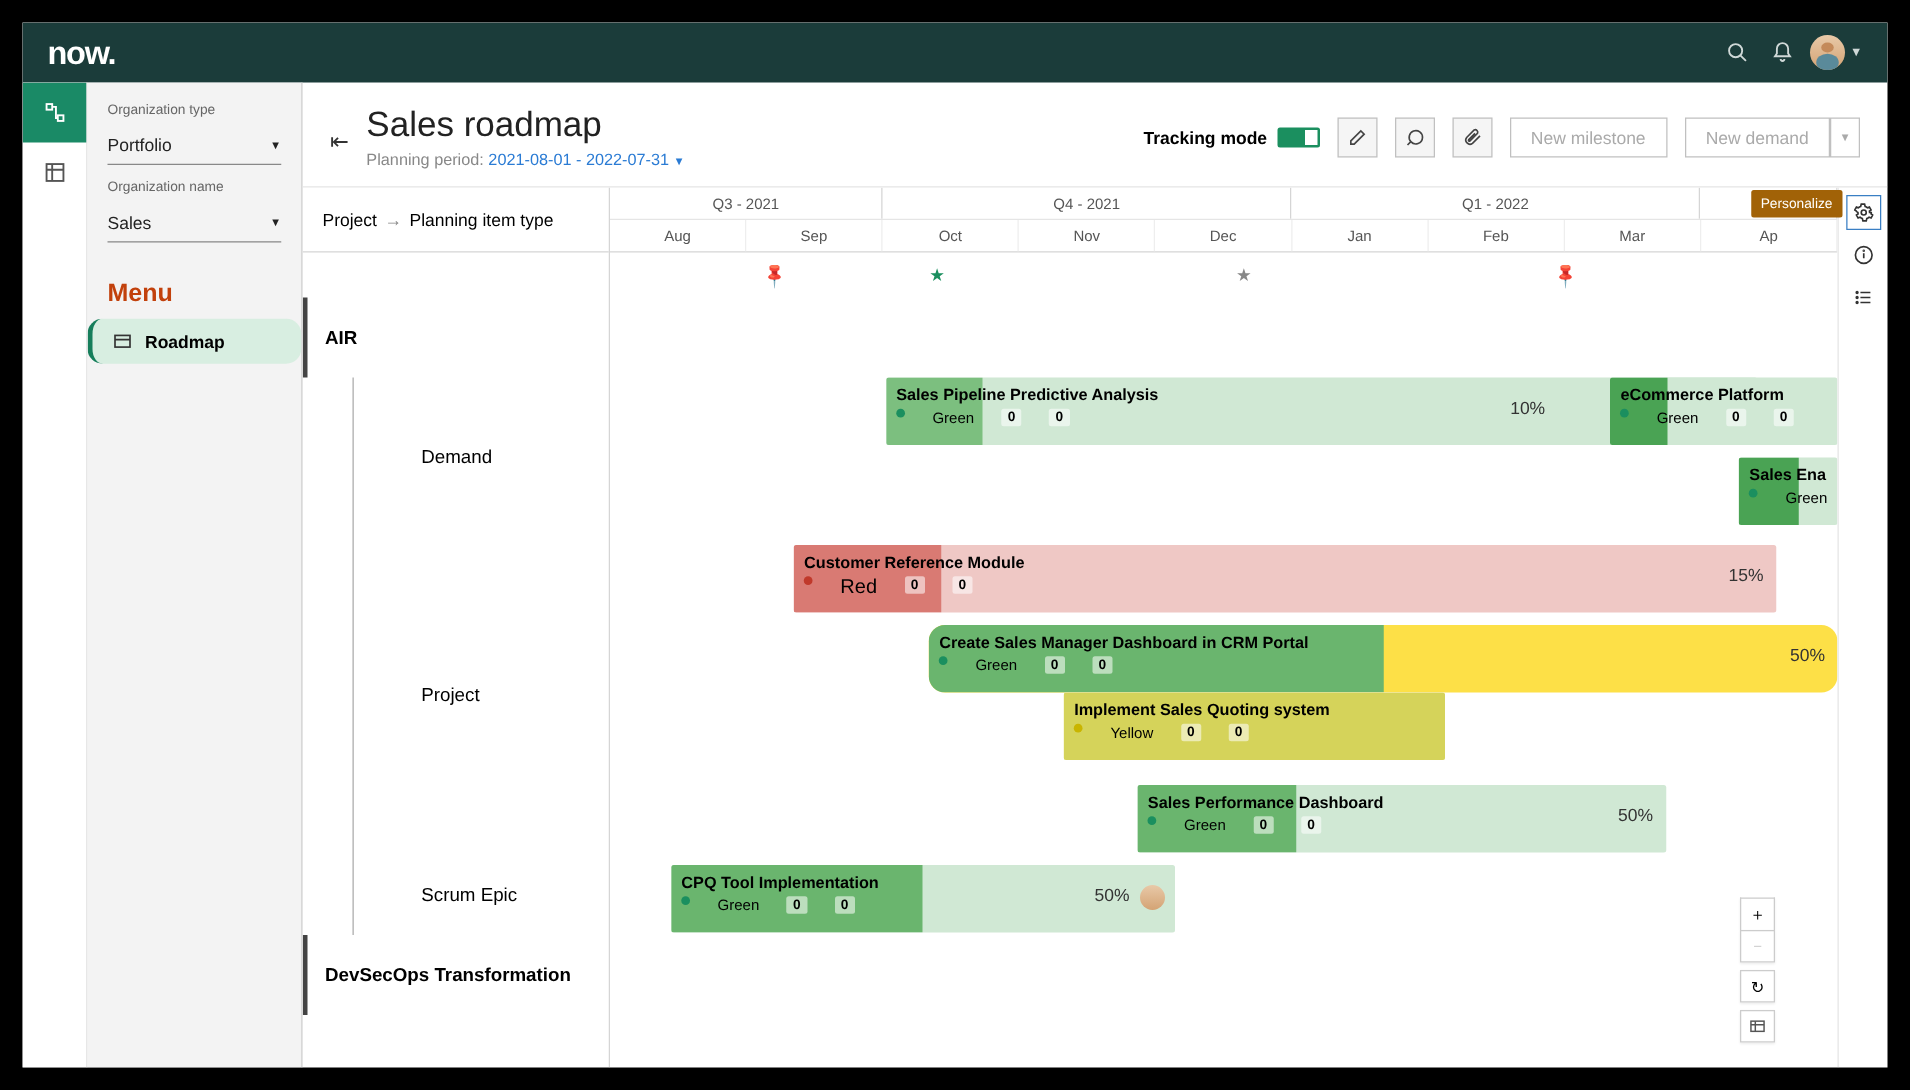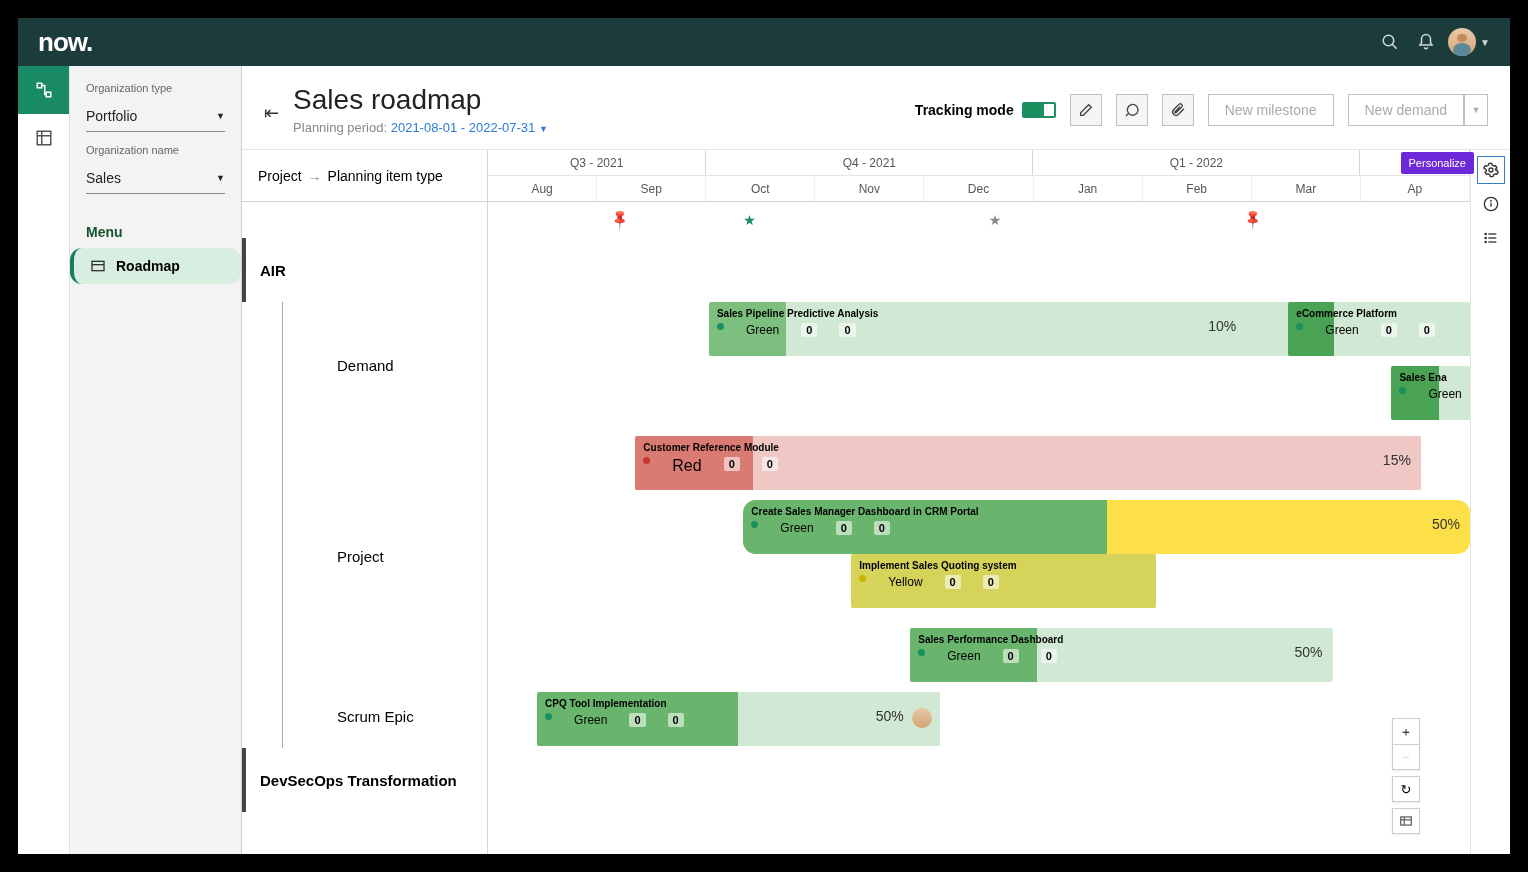--- a/index.html
+++ b/index.html
@@ -16,21 +16,21 @@
 .body { flex: 1; display: flex; overflow: hidden; }
 .rail { width: 52px; background: #fff; border-right: 1px solid #e0e0e0; display: flex; flex-direction: column; }
 .rail-item { height: 48px; display: flex; align-items: center; justify-content: center; cursor: pointer; color: #555; }
 .rail-item.active { background: #1a8a66; color: #fff; }
 .sidebar { width: 172px; background: #f3f3f3; border-right: 1px solid #d0d0d0; padding: 12px 0; }
 .sb-group { padding: 4px 16px 8px; }
 .sb-label { font-size: 11px; color: #666; margin-bottom: 6px; }
 .sb-select { width: 100%; height: 32px; background: transparent; border: none; border-bottom: 1px solid #888; font-size: 14px; cursor: pointer; display: flex; align-items: center; justify-content: space-between; }
 .sb-select span { color: #222; }
 .sb-select .caret { font-size: 9px; }
-.sb-menu-title { padding: 22px 16px 8px; font-size: 14px; font-weight: 600; color: #14532d; }
+.sb-menu-title { padding: 22px 16px 8px; font-size: 20px; font-weight: 600; color: #c2410c; }
 .sb-menu-item { display: flex; align-items: center; padding: 10px 16px; cursor: pointer; font-size: 14px; gap: 10px; border-left: 4px solid transparent; }
 .sb-menu-item.active { background: #d8eee1; border-left-color: #167e5b; font-weight: 600; border-radius: 12px; }
 .main { flex: 1; display: flex; flex-direction: column; overflow: hidden; }
 .header { padding: 18px 22px 14px; display: flex; align-items: center; gap: 14px; border-bottom: 1px solid #e5e5e5; }
 .collapse-btn { font-size: 18px; color: #333; cursor: pointer; padding-top:6px;}
 .title-block { flex: 1; }
 .title { font-size: 28px; color: #222; font-weight: 400; }
 .subtitle { font-size: 13px; color: #888; margin-top: 4px; }
 .subtitle .link { color: #2a7bd4; cursor: pointer; }
 .tracking { display: flex; align-items: center; gap: 8px; font-size: 14px; font-weight: 600; }
@@ -49,30 +49,30 @@
 .tl-head { height: 52px; border-bottom: 1px solid #d5d5d5; display: flex; flex-direction: column; }
 .tl-qr { flex: 1; display: flex; }
 .tl-q { flex: 1; border-right: 1px solid #d5d5d5; display:flex; align-items:center; justify-content:center; font-size:12px; color:#555; }
 .tl-months { flex: 1; display: flex; border-top: 1px solid #e5e5e5;}
 .tl-m { flex: 1; display:flex; align-items:center; justify-content:center; font-size:12px; color:#555; border-right:1px solid #eee; }
 .tl-body { position: relative; height: calc(100% - 52px); }
 .marker-row { position:absolute; top:0; left:0; right:0; height:36px; display:flex; align-items:center;}
 .marker { position:absolute; font-size:14px; }
 .bars { position:absolute; top:36px; left:0; right:0; bottom:0; }
 .bar { position:absolute; height:54px; border-radius:2px; padding:6px 8px; overflow:hidden; }
-.bar-title { font-size:10px; font-weight:700; white-space:nowrap; }
+.bar-title { font-size:13px; font-weight:700; white-space:nowrap; }
 .bar-meta { display:flex; gap:22px; align-items:flex-start; margin-top:4px; }
 .dot { width:7px; height:7px; border-radius:50%; }
 .tag { font-size:11px; background:rgba(255,255,255,0.55); padding:1px 5px; border-radius:2px; font-weight:600;}
 .bar-pct { position:absolute; right:10px; top:16px; font-size:14px; font-weight:400; color:#333; }
 .bar-av { position:absolute; top:16px; width:20px; height:20px; border-radius:50%; background:linear-gradient(180deg,#e8c9a8 0%,#d4a374 100%); }
 .right-rail { width: 40px; border-left:1px solid #e5e5e5; display:flex; flex-direction:column; align-items:center; padding-top:6px; gap:6px; }
 .right-rail-btn { width:28px; height:28px; display:flex; align-items:center; justify-content:center; cursor:pointer; border:1px solid transparent; }
 .right-rail-btn.active { border-color:#3a7fc4; }
-.tooltip { position:absolute; right:3px; top:-1px; background:#6d28d9; color:#fff; font-size:11px; padding:5px 8px; border-radius:2px; z-index:5;}
+.tooltip { position:absolute; right:3px; top:-1px; background:#a16207; color:#fff; font-size:11px; padding:5px 8px; border-radius:2px; z-index:5;}
 .zoom-ctrl { position:absolute; right:50px; bottom:20px; display:flex; flex-direction:column; gap:6px; }
 .zoom-btn { width:28px; height:26px; border:1px solid #ccc; background:#fff; display:flex; align-items:center; justify-content:center; cursor:pointer; font-size:13px; box-shadow:0 1px 2px rgba(0,0,0,0.08);}
 .zoom-pair { display:flex; flex-direction:column; }
 .zoom-pair .zoom-btn:first-child{border-bottom:none;}
 svg { display:block; }
 </style>
 </head>
 <body>
 
 <div class="app">

